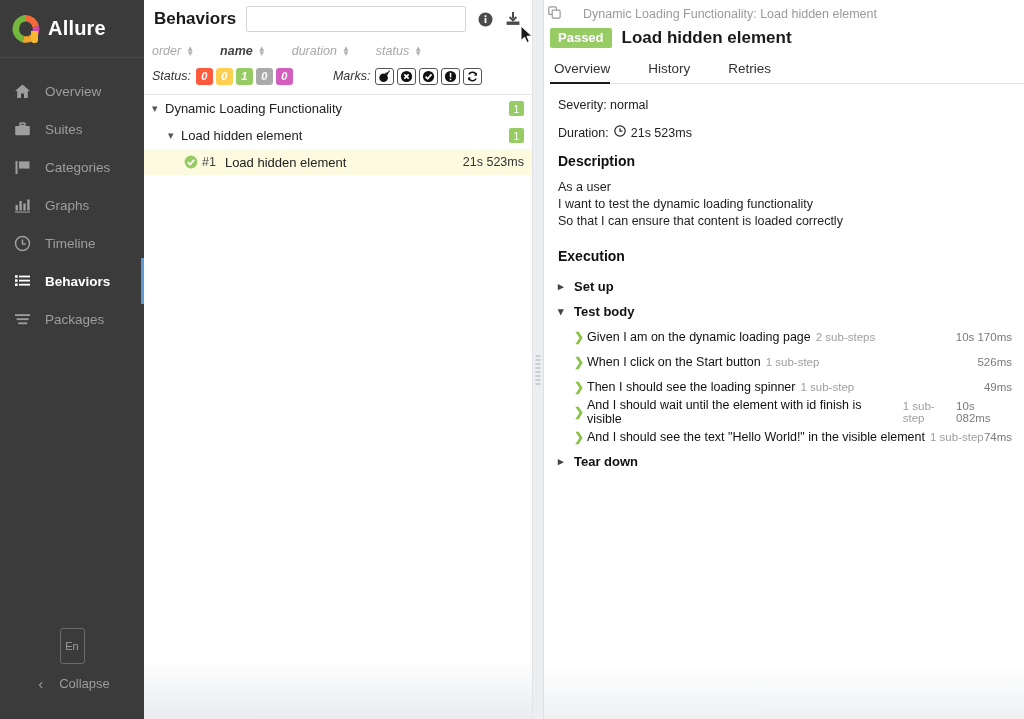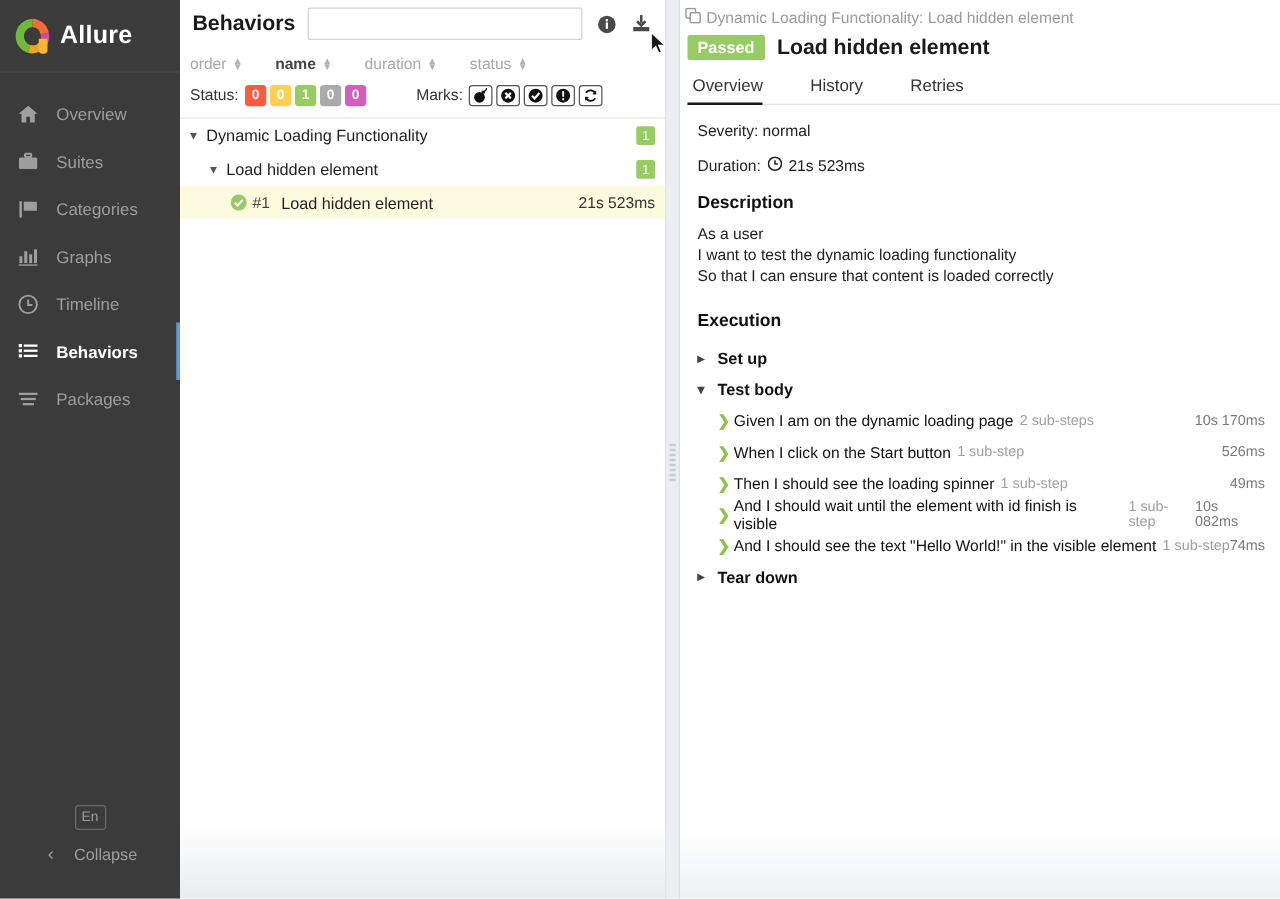--- a/index.html
+++ b/index.html
@@ -47,21 +47,21 @@
     width: 18px; height: 18px; flex: 0 0 18px;
     display: flex; align-items: center; justify-content: center;
   }
   .nav-icon svg { display: block; }
   .sidebar-bottom {
     margin-top: auto;
     display: flex; flex-direction: column; align-items: center;
     padding-bottom: 28px;
   }
   .lang-btn {
-    width: 25px; height: 20px;
+    width: 25px; height: 36px;
     border: 1px solid #6a6a6a; border-radius: 3px;
     color: #9e9e9e; font-size: 11px;
     display: flex; align-items: center; justify-content: center;
     margin-bottom: 12px; cursor: pointer;
   }
   .collapse-row {
     display: flex; align-items: center; gap: 16px;
     color: #9e9e9e; font-size: 13px; cursor: pointer;
     padding-left: 4px;
   }
@@ -84,20 +84,21 @@
     border: 1px solid #d4d4d4; border-radius: 2px;
     font-size: 12px; padding: 0 6px;
     font-family: "Liberation Sans", sans-serif;
     outline: none; background: #fff;
   }
   .hdr-icon { width: 18px; flex: 0 0 18px; display: flex; align-items: center; justify-content: center; cursor: pointer; }
 
   .mid-toolbar {
     padding: 3px 16px 6px 8px;
     border-bottom: 1px solid #e6e6e6;
+    font-style: italic;
   }
   .sort-row { display: flex; align-items: center; height: 19px; }
   .sort-item {
     display: flex; align-items: center; gap: 5px;
     color: #a8a8a8; font-size: 12.5px; cursor: pointer;
     margin-right: 26px;
   }
   .sort-item.active { color: #444; font-weight: bold; }
   .sort-arrows {
     display: flex; flex-direction: column; line-height: 5px;
@@ -163,21 +164,21 @@
   .grip i { display: block; width: 5px; height: 2px; background: #c9ccd2; }
   .cursor-arrow { position: absolute; left: -13px; top: 25px; }
 
   
   .right {
     flex: 1; height: 719px; background: #ffffff;
     display: flex; flex-direction: column;
     position: relative; overflow: hidden;
   }
   .crumb {
-    display: flex; align-items: center; gap: 4px;
+    display: flex; align-items: center; gap: 22px;
     padding: 6px 0 0 4px; color: #9a9a9a; font-size: 12.5px;
   }
   .title-row { display: flex; align-items: center; gap: 10px; padding: 6px 0 0 6px; }
   .status-pill {
     background: #97cc64; color: #ffffff;
     font-size: 13px; font-weight: bold;
     padding: 2px 8px 3px; border-radius: 2px;
   }
   .test-title { font-size: 17px; font-weight: bold; color: #1a1a1a; }
   .tabs {

